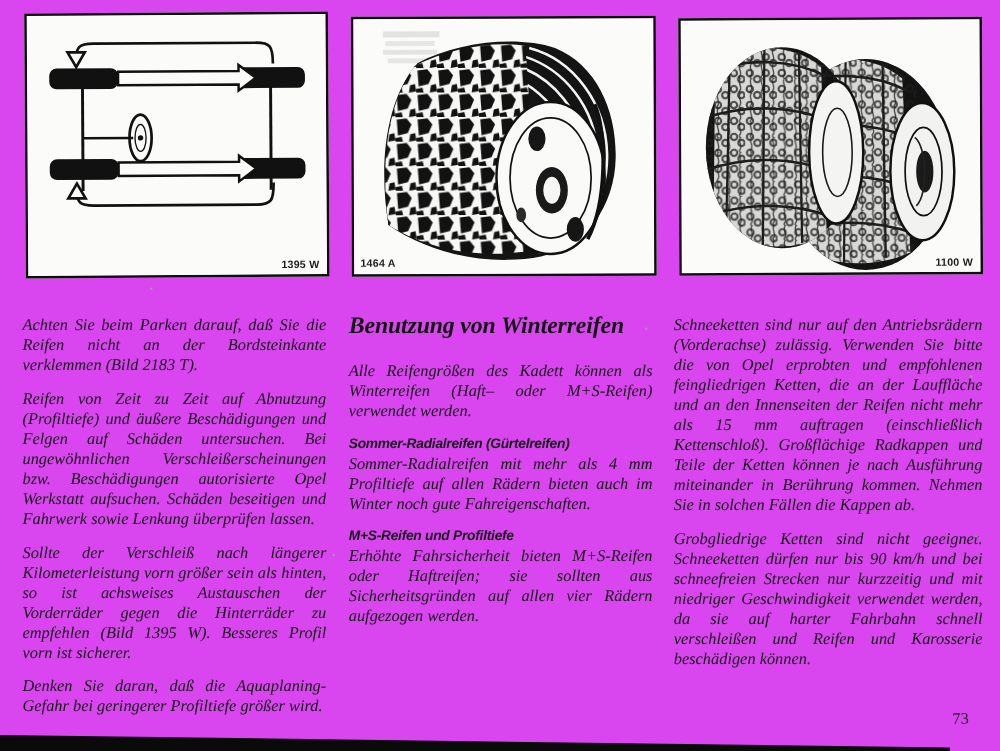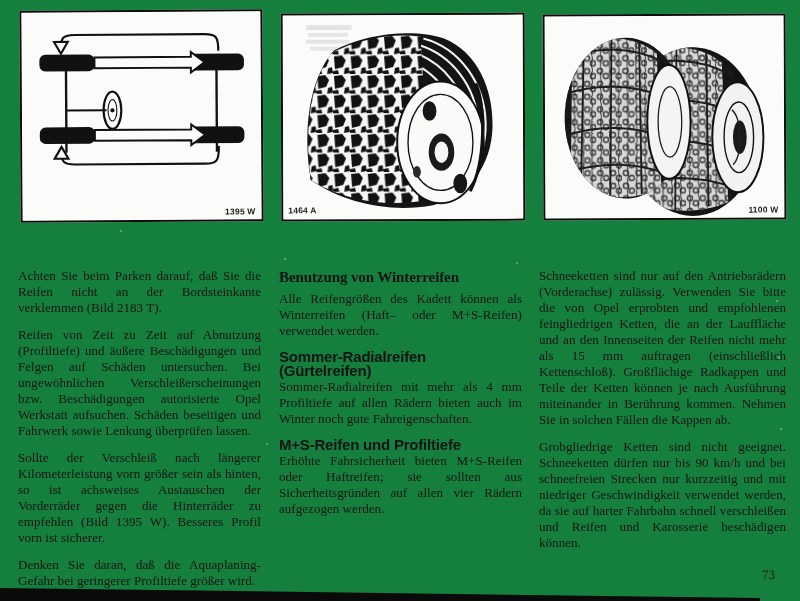--- a/index.html
+++ b/index.html
@@ -12,21 +12,21 @@
     height: 601px;
     overflow: hidden;
     font-family: "Liberation Serif", serif;
     color: #141414;
     position: relative;
   }
 
   .page {
     position: absolute;
     inset: 0;
-    background: #15803d;
+    background: #d946ef;
   }
 
   
   .figure-row {
     position: absolute;
     left: 0;
     top: 0;
     width: 800px;
     height: 232px;
   }
@@ -58,48 +58,49 @@
   
   .columns {
     position: absolute;
     top: 252px;
     left: 0;
     width: 800px;
     height: 320px;
   }
   .col {
     position: absolute;
-    top: 16px;
+    top: 0;
     font-size: 13.1px;
     line-height: 16.0px;
     text-align: justify;
     text-justify: inter-word;
     hyphens: manual;
+    font-style: italic;
   }
   .col-1 { left: 18px;  width: 243px; }
   .col-2 { left: 279px; width: 243px; }
   .col-3 { left: 539px; width: 247px; }
 
   .col p {
     margin: 0 0 11px 0;
     text-align: justify;
   }
   .col p:last-child { margin-bottom: 0; }
 
   h2.section-title {
     font-family: "Liberation Serif", serif;
-    font-size: 15px;
+    font-size: 19px;
     font-weight: bold;
-    margin: 0 0 5px 0;
+    margin: 0 0 19px 0;
     line-height: 18px;
     letter-spacing: -0.1px;
   }
   h3.sub-title {
     font-family: "Liberation Sans", sans-serif;
-    font-size: 15px;
+    font-size: 11px;
     font-weight: bold;
     margin: 11px 0 1px 0;
     line-height: 14px;
     letter-spacing: -0.2px;
   }
   h3.sub-title.first { margin-top: 10px; }
 
   
   .page-number {
     position: absolute;

